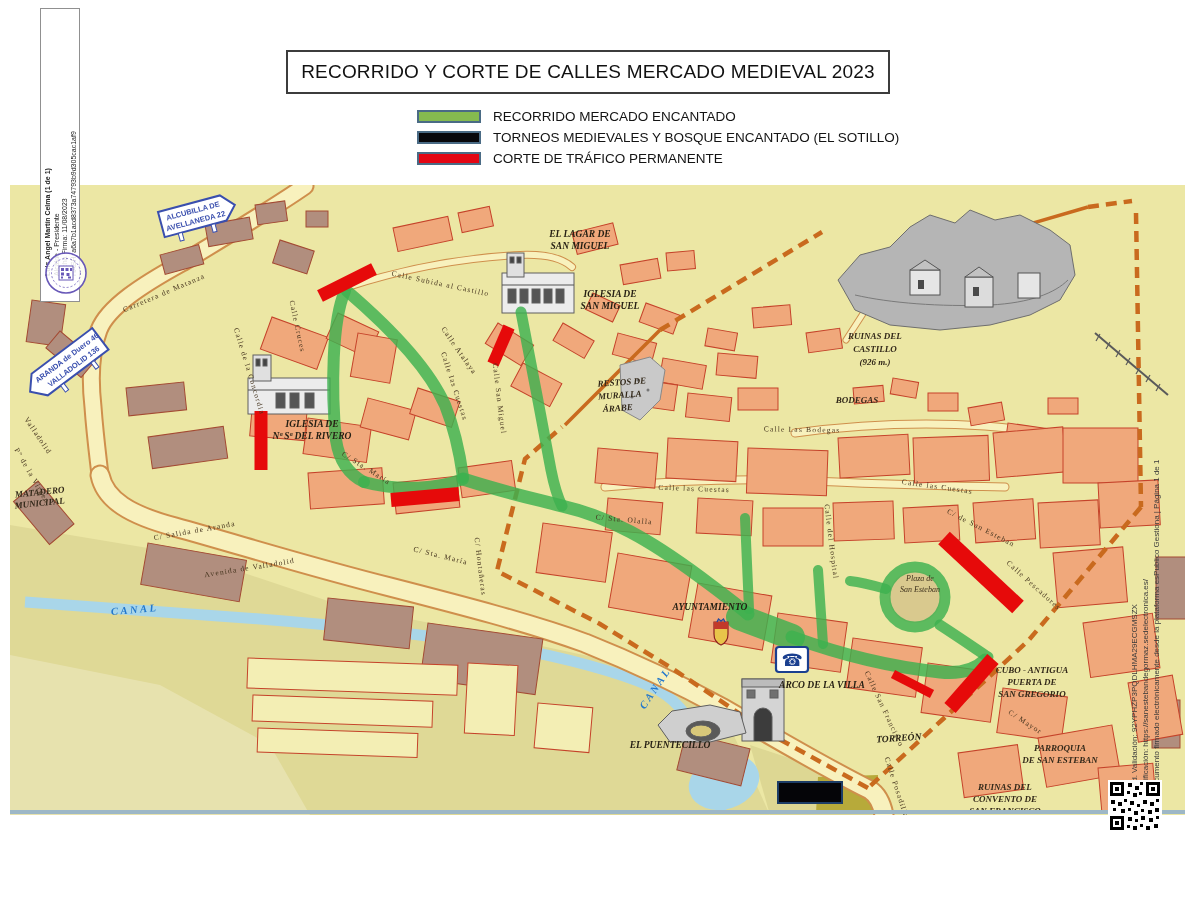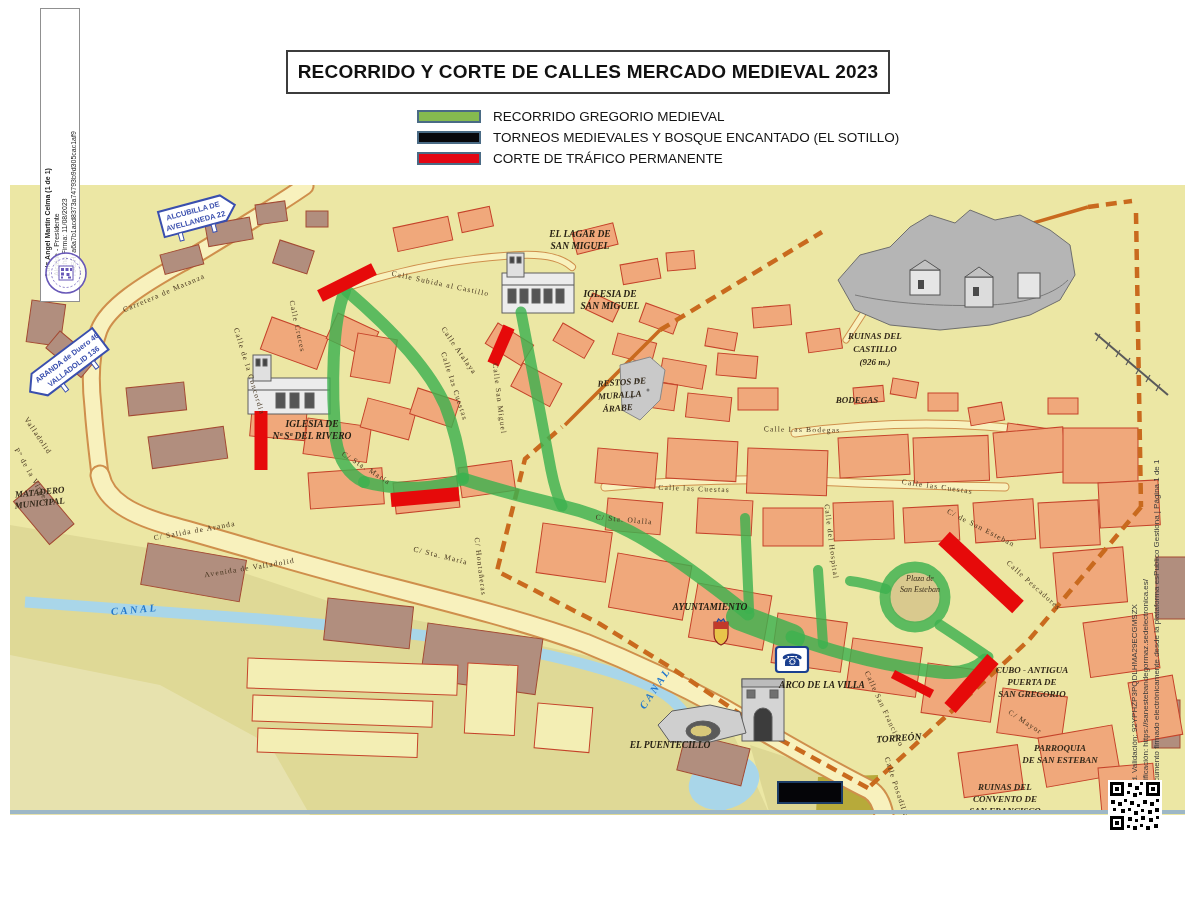--- a/index.html
+++ b/index.html
@@ -1,21 +1,21 @@
 <!DOCTYPE html>
 <html><head>
 <meta charset="utf-8">
 <style>
   html,body{margin:0;padding:0;background:#fff;}
   .page{position:relative;width:1200px;height:900px;background:#ffffff;overflow:hidden;
         font-family:"Liberation Sans",sans-serif;}
   
   .title-box{position:absolute;left:286px;top:50px;width:600px;height:40px;border:2px solid #3c3c3c;
              background:#fff;display:flex;align-items:center;justify-content:center;}
-  .title-box span{font-weight:bold;font-size:19px;letter-spacing:.2px;color:#111;}
+  .title-box span{font-weight:normal;font-size:19px;letter-spacing:.2px;color:#111;}
   
   .legend{position:absolute;left:417px;top:106px;}
   .legend-row{display:flex;align-items:center;height:20px;margin-bottom:1px;}
   .legend-swatch{width:64px;height:13px;border:2.5px solid #4a6b85;margin-right:12px;box-sizing:border-box;}
   .legend-label{font-size:13.5px;color:#141414;}
   
   .sig-box{position:absolute;left:40px;top:8px;width:38px;height:292px;background:#fff;
            border:1px solid #909090;z-index:30;}
   .sig-text{position:absolute;left:44px;top:276px;width:264px;height:34px;
             transform:rotate(-90deg);transform-origin:0 0;font-size:7px;line-height:8.5px;color:#222;z-index:31;}
@@ -51,21 +51,21 @@
 
 <div class="page">
 
   <div class="title-box">
     <span>RECORRIDO Y CORTE DE CALLES MERCADO MEDIEVAL 2023</span>
   </div>
 
   <div class="legend">
     <div class="legend-row">
       <div class="legend-swatch" style="background:#85bb4f;"></div>
-      <span class="legend-label">RECORRIDO GREGORIO MEDIEVAL</span>
+      <span class="legend-label">RECORRIDO MERCADO ENCANTADO</span>
     </div>
     <div class="legend-row">
       <div class="legend-swatch" style="background:#08080c;"></div>
       <span class="legend-label">TORNEOS MEDIEVALES Y BOSQUE ENCANTADO (EL SOTILLO)</span>
     </div>
     <div class="legend-row">
       <div class="legend-swatch" style="background:#e30613;"></div>
       <span class="legend-label">CORTE DE TRÁFICO PERMANENTE</span>
     </div>
   </div>

